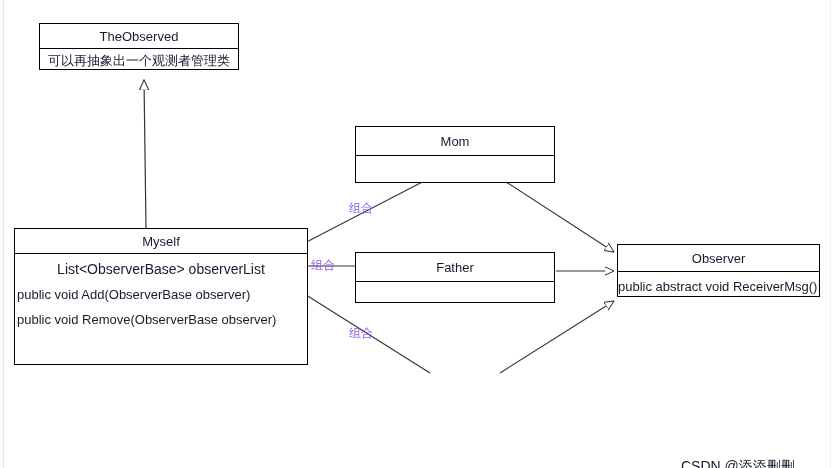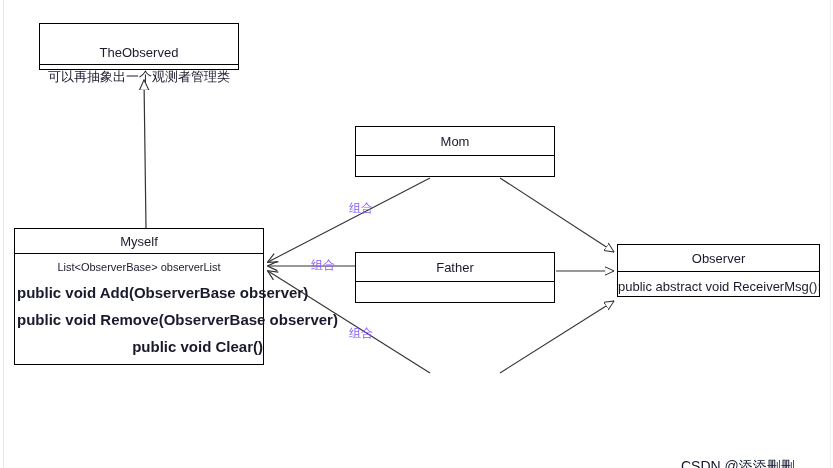--- a/index.html
+++ b/index.html
@@ -52,57 +52,56 @@
     border-bottom: 1px solid #000000;
     display: flex;
     align-items: center;
     justify-content: center;
   }
   .uml-body {
     box-sizing: border-box;
     padding: 0;
   }
   .uml-attr {
-    font-size: 11px;
+    font-size: 14px;
     line-height: 1;
     text-align: center;
     padding: 8px 2px 0 2px;
   }
   .uml-op {
-    font-size: 15px;
-    line-height: 1;
-    text-align: right;
+    font-size: 13px;
+    line-height: 1;
+    text-align: left;
     padding: 12px 0 0 2px;
     white-space: nowrap;
-    font-weight: bold;
   }
   .uml-note {
     font-size: 13px;
     line-height: 1;
     text-align: center;
     padding-top: 5px;
   }
   .uml-single {
     font-size: 13px;
     line-height: 1;
     text-align: center;
     padding-top: 8px;
     white-space: nowrap;
   }
 
   
   #class-theobserved { left: 39px;  top: 23px;  width: 200px; height: 47px; }
-  #class-theobserved .uml-name { height: 25px; margin-top: 16px; }
+  #class-theobserved .uml-name { height: 25px; }
   #class-theobserved .uml-body { height: 21px; }
 
-  #class-myself { left: 14px; top: 228px; width: 250px; height: 137px; }
+  #class-myself { left: 14px; top: 228px; width: 294px; height: 137px; }
   #class-myself .uml-name { height: 25px; }
   #class-myself .uml-body { height: 111px; }
 
-  #class-mom { left: 355px; top: 126px; width: 200px; height: 51px; }
+  #class-mom { left: 355px; top: 126px; width: 200px; height: 57px; }
   #class-mom .uml-name { height: 29px; }
   #class-mom .uml-body { height: 21px; }
 
   #class-father { left: 355px; top: 252px; width: 200px; height: 51px; }
   #class-father .uml-name { height: 29px; }
   #class-father .uml-body { height: 21px; }
 
   #class-schoolmate { left: 355px; top: 374px; width: 200px; height: 51px; }
   #class-schoolmate .uml-name { height: 29px; }
   #class-schoolmate .uml-body { height: 21px; }
@@ -180,21 +179,20 @@
       <div class="uml-note">可以再抽象出一个观测者管理类</div>
     </div>
   </div>
 
   <div class="uml-class" id="class-myself">
     <div class="uml-name">Myself</div>
     <div class="uml-body">
       <div class="uml-attr">List&lt;ObserverBase&gt; observerList</div>
       <div class="uml-op">public void Add(ObserverBase observer)</div>
       <div class="uml-op">public void Remove(ObserverBase observer)</div>
-      <div class="uml-op">public void Clear()</div>
     </div>
   </div>
 
   <div class="uml-class" id="class-mom">
     <div class="uml-name">Mom</div>
     <div class="uml-body"></div>
   </div>
 
   <div class="uml-class" id="class-father">
     <div class="uml-name">Father</div>

